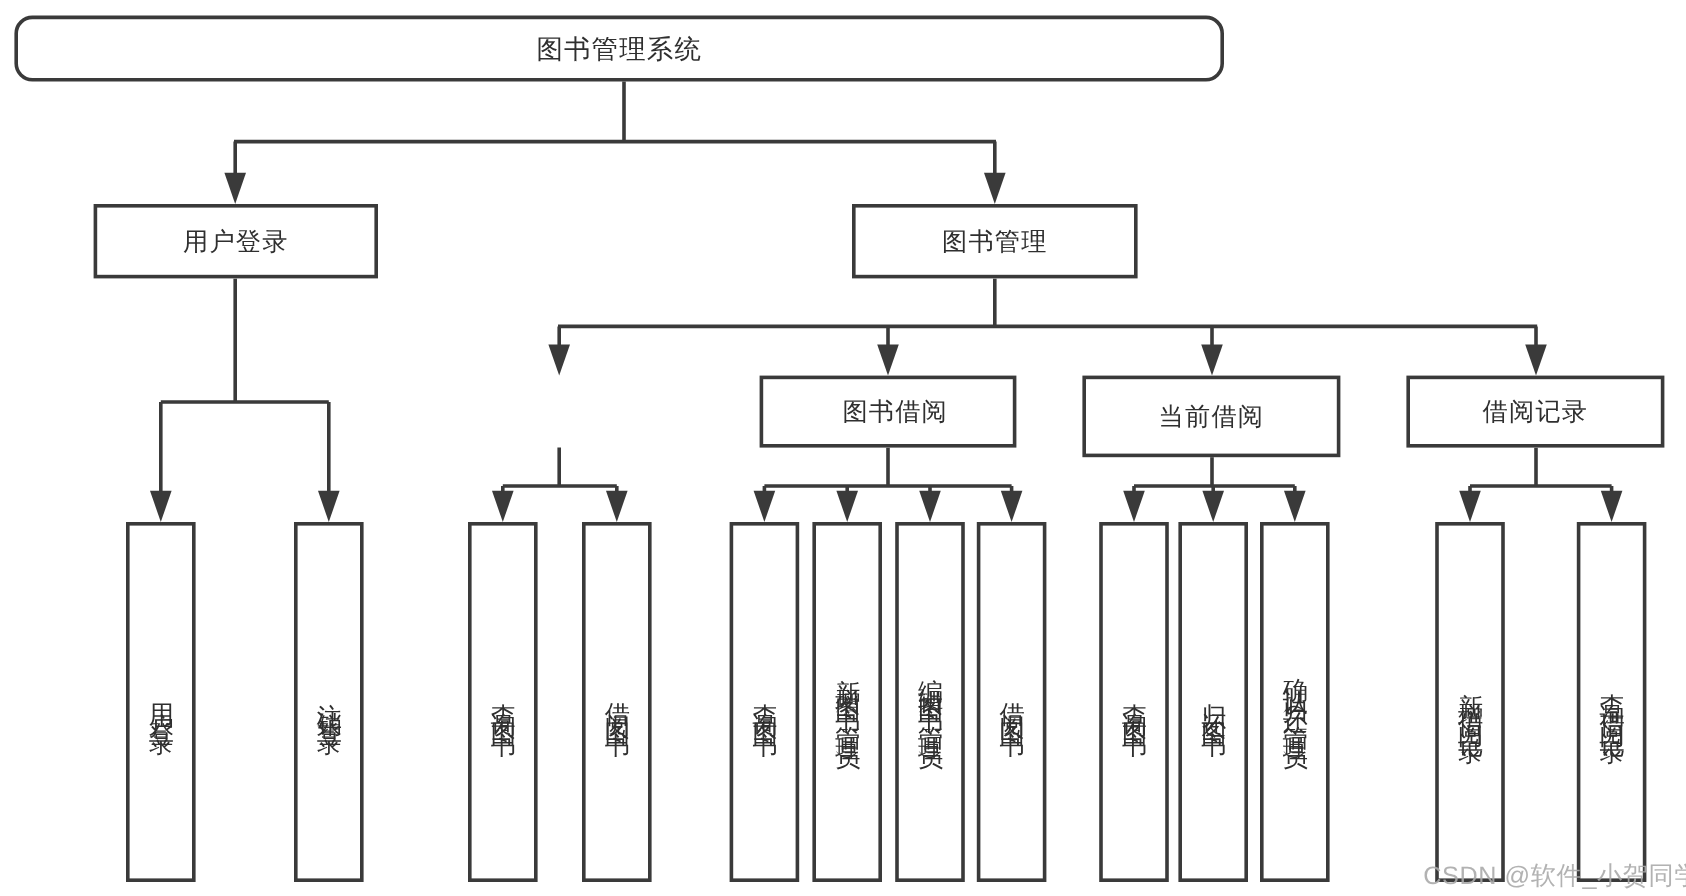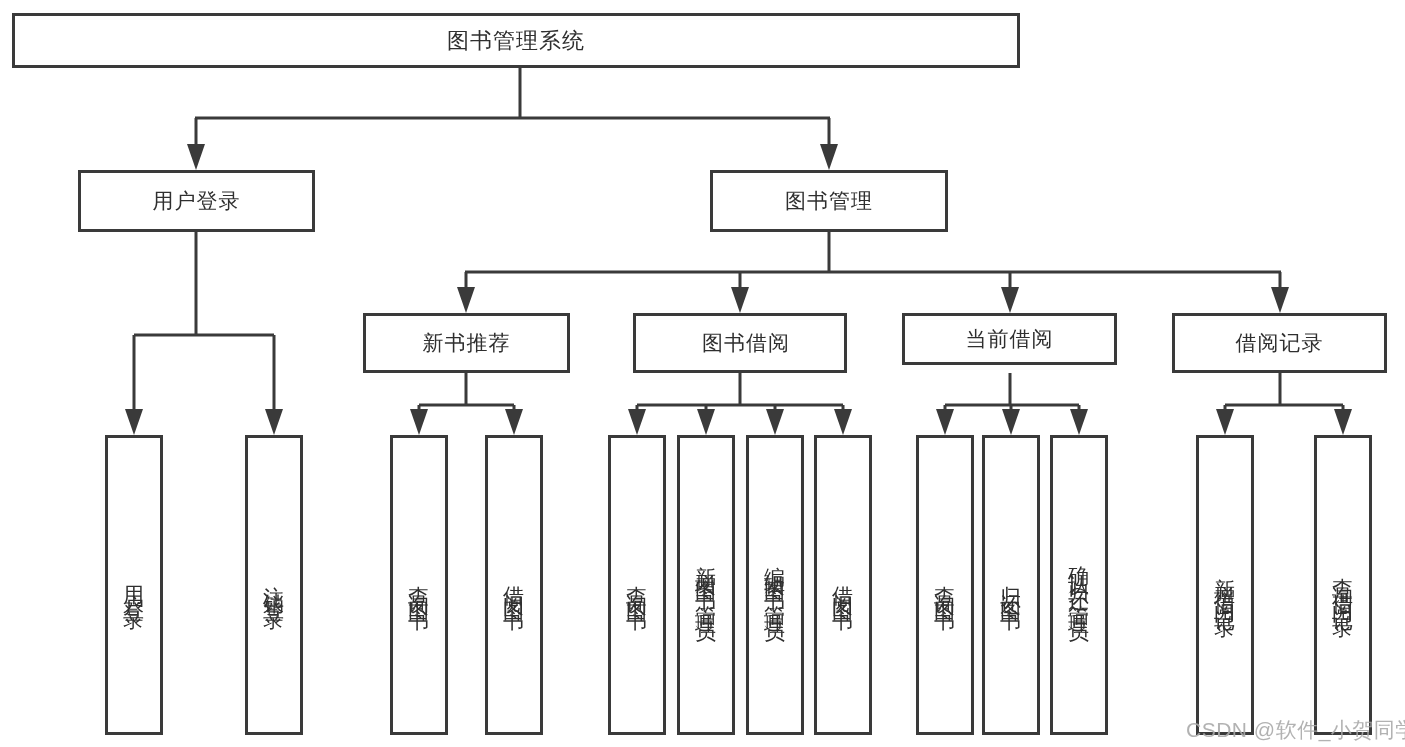--- a/index.html
+++ b/index.html
@@ -82,38 +82,35 @@
       <polygon points="766,409 784,409 775,435"></polygon>
       <polygon points="834,409 852,409 843,435"></polygon>
       <polygon points="936,409 954,409 945,435"></polygon>
       <polygon points="1002,409 1020,409 1011,435"></polygon>
       <polygon points="1070,409 1088,409 1079,435"></polygon>
       <polygon points="1216,409 1234,409 1225,435"></polygon>
       <polygon points="1334,409 1352,409 1343,435"></polygon>
     </g>
   </svg>
 
-  <div class="box root" style="left:12px; top:13px; width:1008px; height:55px;">
+  <div class="box root" style="left:12px; top:13px; width:1008px; height:55px;border-radius:15px;">
     <span class="h-label">图书管理系统</span>
   </div>
 
   <div class="box" style="left:78px; top:170px; width:237px; height:62px;">
     <span class="h-label">用户登录</span>
   </div>
   <div class="box" style="left:710px; top:170px; width:238px; height:62px;">
     <span class="h-label">图书管理</span>
   </div>
 
-  <div class="box" style="left:363px; top:313px; width:207px; height:60px;">
-    <span class="h-label">新书推荐</span>
-  </div>
   <div class="box" style="left:633px; top:313px; width:214px; height:60px;padding-left:12px;">
     <span class="h-label">图书借阅</span>
   </div>
-  <div class="box" style="left:902px; top:313px; width:215px; height:52px;">
+  <div class="box" style="left:902px; top:313px; width:215px; height:68px;">
     <span class="h-label">当前借阅</span>
   </div>
   <div class="box" style="left:1172px; top:313px; width:215px; height:60px;">
     <span class="h-label">借阅记录</span>
   </div>
 
   <div class="box leaf" style="left:105px; top:435px; width:58px; height:300px;">
     <span class="v-label">用户登录</span>
   </div>
   <div class="box leaf" style="left:245px; top:435px; width:58px; height:300px;">

